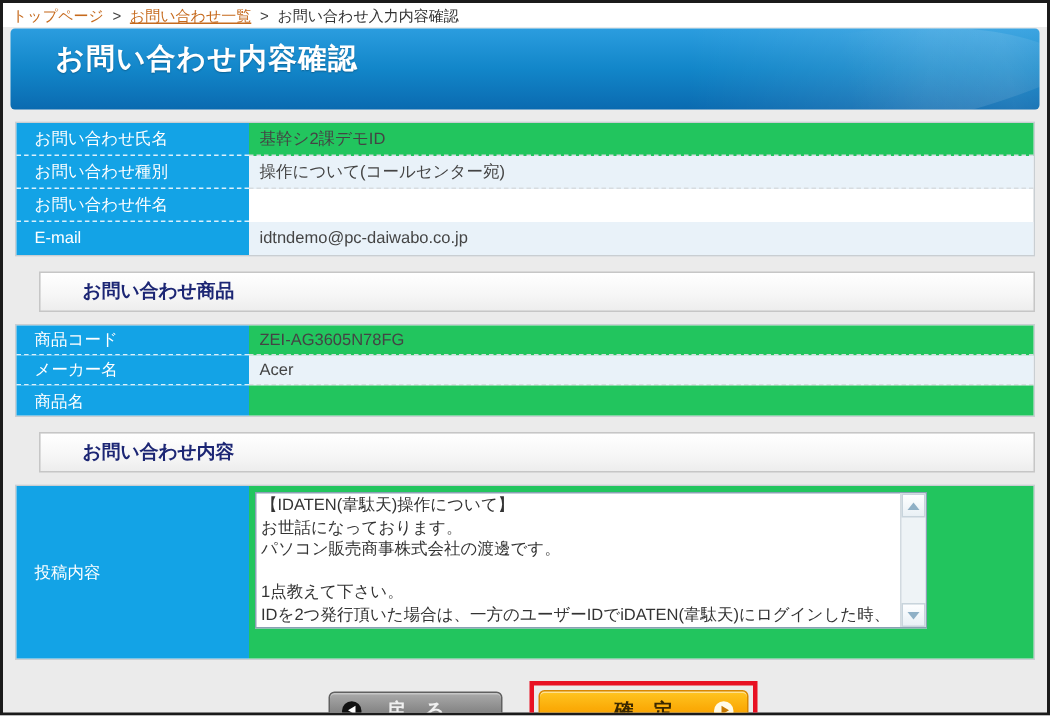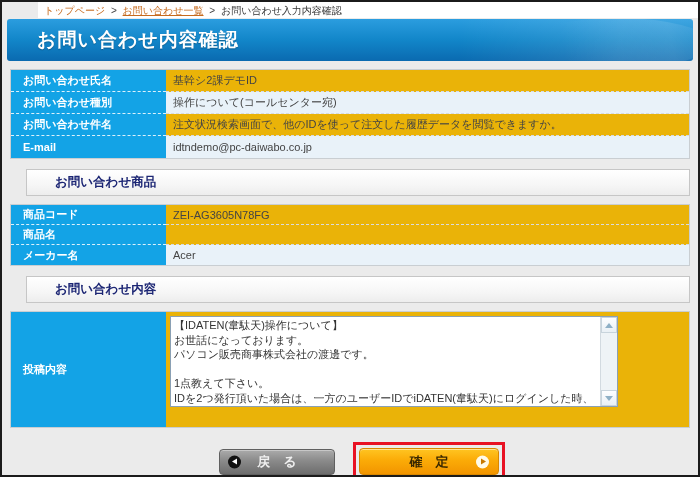--- a/index.html
+++ b/index.html
@@ -1,49 +1,49 @@
 <!DOCTYPE html>
 <html><head>
 <meta charset="utf-8">
 <style>
   * { margin:0; padding:0; box-sizing:border-box; }
   html,body { width:700px; height:477px; }
   body { font-family:"Liberation Sans","DejaVu Sans",sans-serif; }
   .frame { width:700px; height:477px; border:2px solid #1b1b1b; background:#ebebeb; overflow:hidden; }
 
   
-  .crumbbar { background:#ffffff; padding:2px 0 2px 6px; font-size:10px; color:#333; height:16px;margin-left:36px; }
+  .crumbbar { background:#ffffff; padding:2px 0 2px 6px; font-size:10px; color:#333; height:16px; }
   .crumb-link { color:#c66a1d; cursor:pointer; }
   .crumb-link.u { text-decoration:underline; }
   .crumb-sep { color:#444; margin:0 3px; }
   .crumb-current { color:#333; }
 
   
-  .hero { position:relative; margin:1px 5px 0 5px; height:42px; border-radius:3px;
+  .hero { position:relative; margin:1px 5px 0 5px; height:54px; border-radius:3px;
           background:linear-gradient(180deg,#2b9ddf 0%,#1286c9 50%,#0a6ab0 100%);
           overflow:hidden; }
   .hero::before { content:""; position:absolute; right:-80px; top:-70px; width:520px; height:150px;
           border-radius:50%; transform:rotate(-7deg);
           background:linear-gradient(100deg, rgba(255,255,255,0.00) 40%, rgba(255,255,255,0.12) 70%, rgba(255,255,255,0.03) 100%); }
   .hero::after { content:""; position:absolute; right:-40px; top:6px; width:360px; height:140px;
           border-radius:50%; transform:rotate(-11deg);
           background:linear-gradient(90deg, rgba(255,255,255,0.00) 55%, rgba(255,255,255,0.10) 85%, rgba(255,255,255,0.02) 100%); }
   .hero h1 { position:relative; z-index:2; color:#fff; font-size:19px; font-weight:bold;
           line-height:42px; padding-left:30px; letter-spacing:1px;
           text-shadow:0 1px 1px rgba(0,0,0,0.25); }
 
   
   .dtable { margin:8px 8px 0 8px; border:1px solid #c9ced2; background:#fff; }
   .trow { display:flex; }
-  .tlabel { width:155px; background:#13a3e6; color:#fff; font-weight:bold; font-size:11px;
+  .tlabel { width:155px; background:#13a3e6; color:#fff; font-weight:normal; font-size:11px;
             padding:0 0 0 12px; display:flex; align-items:center;
             border-bottom:1px dashed rgba(255,255,255,0.85); }
   .trow:last-child .tlabel { border-bottom:none; }
   .tvalue { flex:1; font-size:11px; color:#444; display:flex; align-items:center;
-            padding:0 0 0 7px; border-bottom:1px dashed #d7dce0; background:#eab308; }
+            padding:0 0 0 7px; border-bottom:1px dashed #d7dce0; background:#22c55e; }
   .trow:last-child .tvalue { border-bottom:none; }
   .trow.alt .tvalue { background:#e9f2f9; }
   .t1 .trow { min-height:22px; }
   .t2 .trow { min-height:20px; }
 
   
   .secthead { margin:10px 8px 0 24px; height:27px; border:1px solid #c6c6c6;
               background:linear-gradient(180deg,#ffffff 0%,#f6f6f6 60%,#ededed 100%);
               color:#1c2674; font-size:12.5px; font-weight:bold;
               display:flex; align-items:center; padding-left:28px; }
@@ -107,44 +107,43 @@
     <div class="trow">
       <div class="tlabel">お問い合わせ氏名</div>
       <div class="tvalue">基幹シ2課デモID</div>
     </div>
     <div class="trow alt">
       <div class="tlabel">お問い合わせ種別</div>
       <div class="tvalue">操作について(コールセンター宛)</div>
     </div>
     <div class="trow">
       <div class="tlabel">お問い合わせ件名</div>
-      <div class="tvalue">注文状況検索画面で、他のIDを使って注文した履歴データを閲覧できますか。</div>
     </div>
     <div class="trow alt">
       <div class="tlabel">E-mail</div>
       <div class="tvalue">idtndemo@pc-daiwabo.co.jp</div>
     </div>
   </div>
 
   <div class="secthead">
     <span>お問い合わせ商品</span>
   </div>
 
   <div class="dtable t2">
     <div class="trow">
       <div class="tlabel">商品コード</div>
       <div class="tvalue">ZEI-AG3605N78FG</div>
     </div>
+    <div class="trow alt">
+      <div class="tlabel">メーカー名</div>
+      <div class="tvalue">Acer</div>
+    </div>
     <div class="trow">
       <div class="tlabel">商品名</div>
       <div class="tvalue"></div>
-    </div>
-    <div class="trow alt">
-      <div class="tlabel">メーカー名</div>
-      <div class="tvalue">Acer</div>
     </div>
   </div>
 
   <div class="secthead">
     <span>お問い合わせ内容</span>
   </div>
 
   <div class="dtable t3">
     <div class="trow">
       <div class="tlabel">投稿内容</div>

